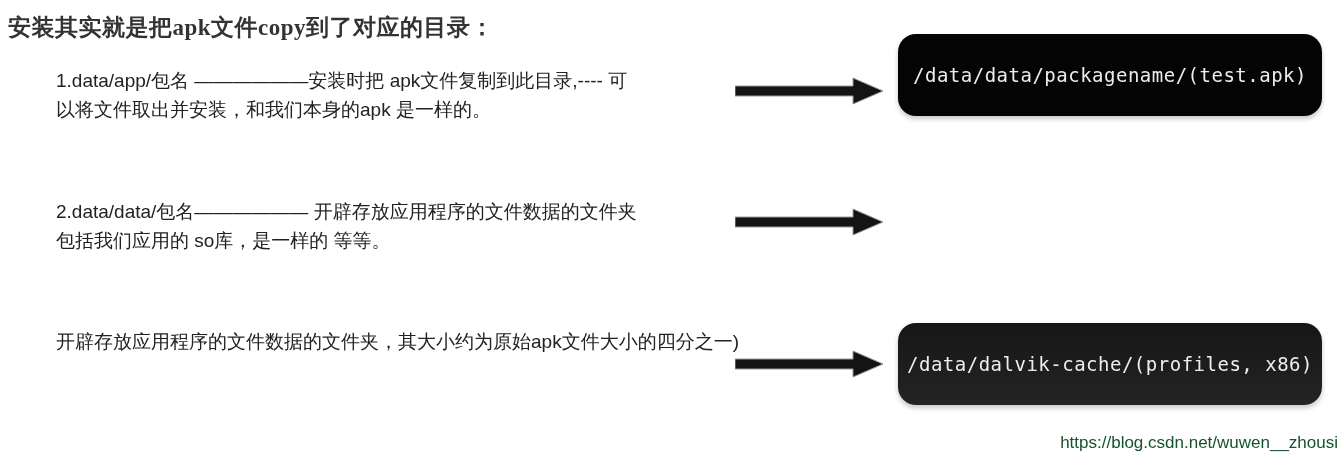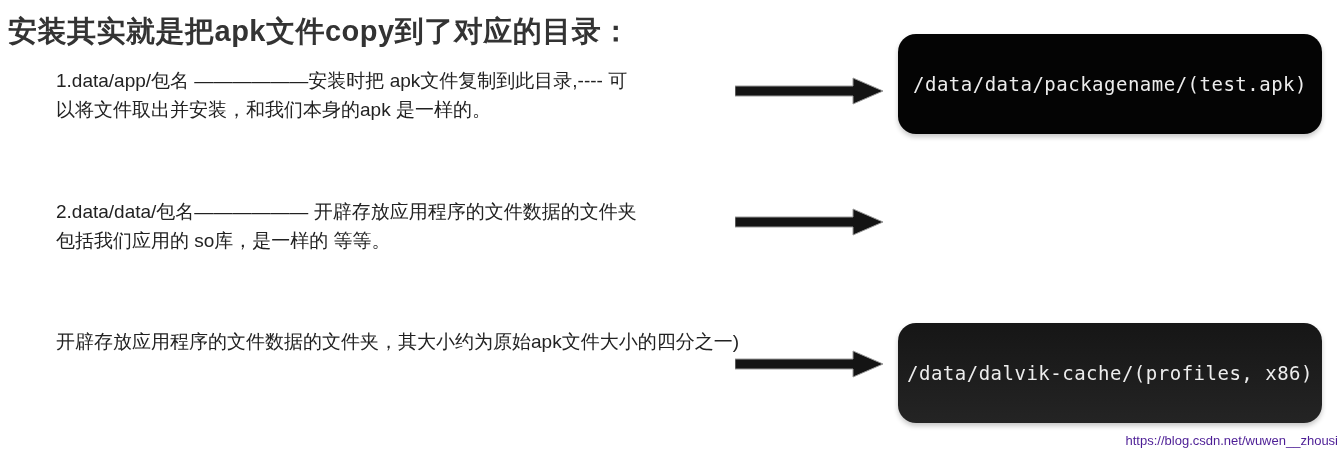--- a/index.html
+++ b/index.html
@@ -12,25 +12,26 @@
     position: relative;
     width: 1342px;
     height: 463px;
     background: #ffffff;
     overflow: hidden;
   }
   .title {
     position: absolute;
     left: 8px;
     top: 12px;
-    font-size: 29px;
+    font-size: 23px;
     font-weight: bold;
     color: #333333;
     letter-spacing: 0.5px;
     white-space: nowrap;
+    font-family: Liberation Serif, serif;
   }
   .row-text {
     position: absolute;
     left: 8px;
     width: 700px;
     font-size: 19px;
     line-height: 29px;
     color: #222222;
   }
   .row-text .line {
@@ -42,21 +43,21 @@
     position: absolute;
     left: 735px;
     width: 150px;
     height: 30px;
   }
   .arrow svg { display: block; }
   .pathbox {
     position: absolute;
     left: 898px;
     width: 424px;
-    height: 100px;
+    height: 82px;
     border-radius: 18px;
     display: flex;
     align-items: center;
     justify-content: center;
     box-shadow: 0 3px 5px rgba(0,0,0,0.22);
   }
   .pathbox.solid-black {
     background: #040404;
   }
   .pathbox.charcoal {
@@ -75,22 +76,22 @@
   .row1-arrow { top: 76px; }
   .row2-arrow { top: 207px; }
   .row3-arrow { top: 349px; }
   .row1-box { top: 34px; }
   .row2-box { top: 179px; }
   .row3-box { top: 323px; }
   .watermark {
     position: absolute;
     right: 4px;
     top: 433px;
-    font-size: 13px;
-    color: #4c1d95;
+    font-size: 17px;
+    color: #14532d;
     white-space: nowrap;
   }
 </style>
 </head>
 <body>
 
 <div class="canvas">
 
   <div class="title">安装其实就是把apk文件copy到了对应的目录：</div>
 

